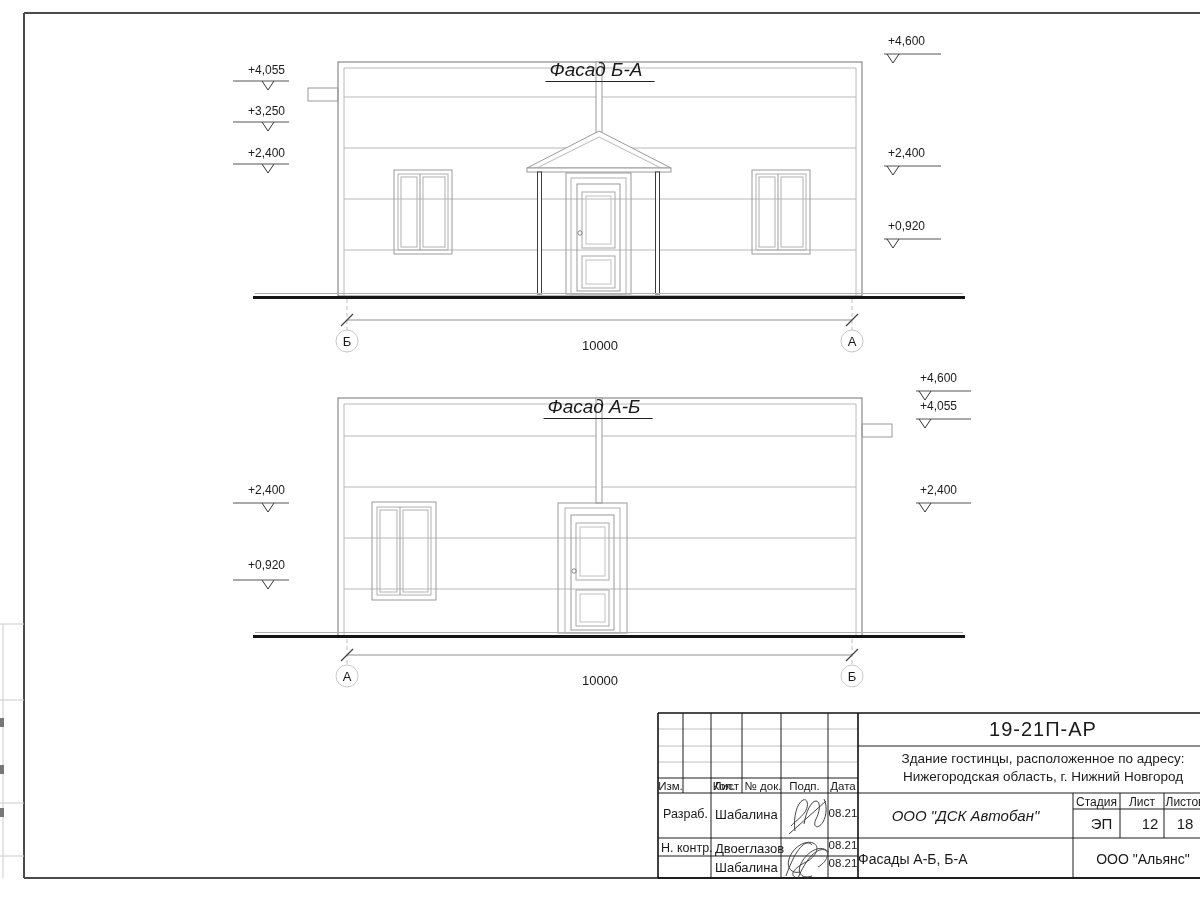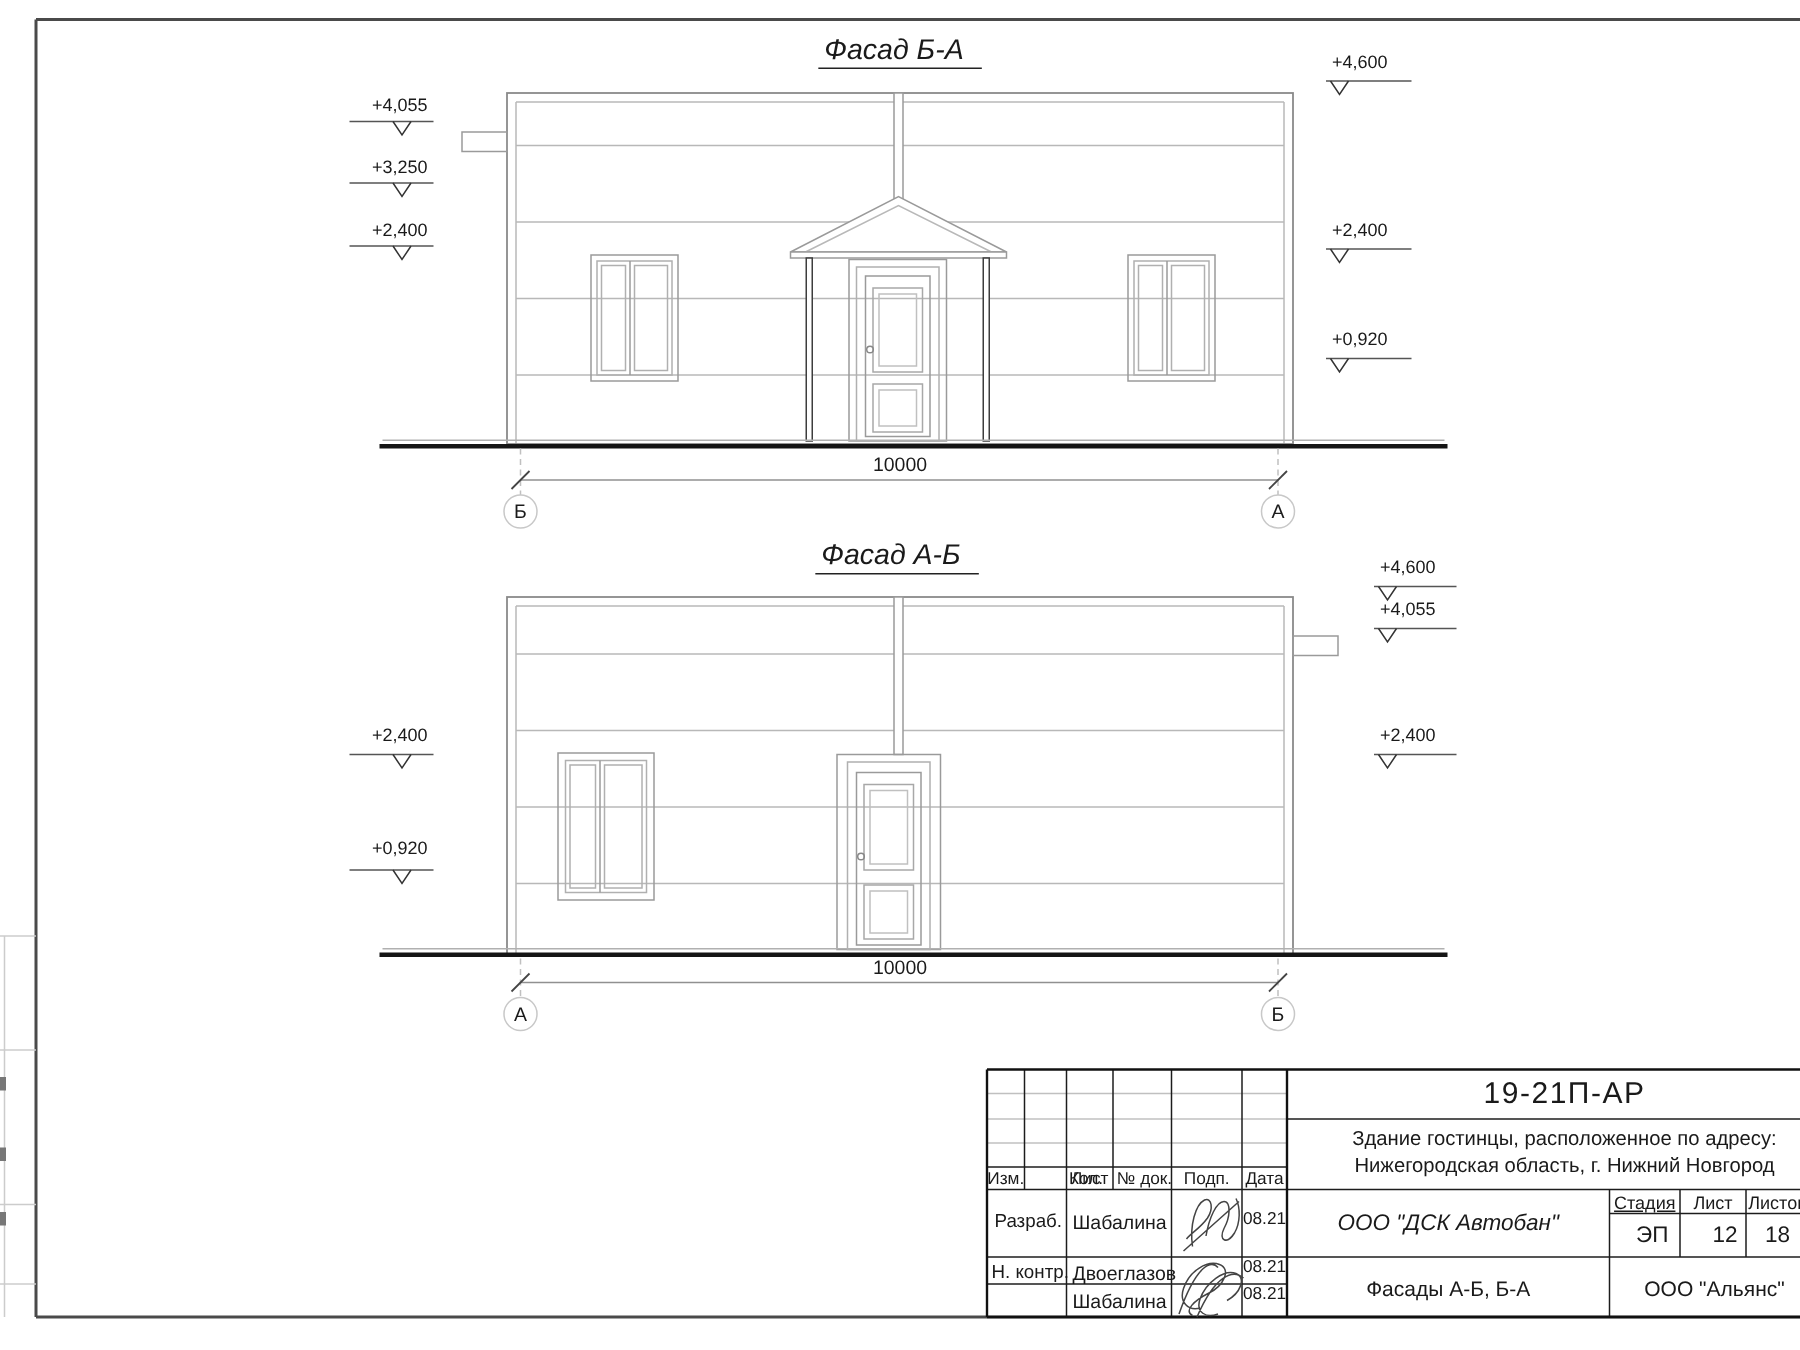--- a/index.html
+++ b/index.html
@@ -1,37 +1,37 @@
 <!DOCTYPE html>
 <html><head>
 <meta charset="utf-8">
 <style>
   html,body{margin:0;padding:0;background:#e8e8e8;}
   .sheet{position:relative;width:1200px;height:900px;background:#ffffff;overflow:hidden;
          font-family:"Liberation Sans", sans-serif;color:#1a1a1a;}
   svg.lines{position:absolute;left:0;top:0;}
   .txt{position:absolute;white-space:nowrap;line-height:1;}
-  .c{transform:translateX(-50%);}
+  .c{transform:translateX(-50%);margin-top:36px;}
   .cc{transform:translate(-50%,-50%);}
   .fac-title{font-style:italic;font-size:19px;border-bottom:1.5px solid #222;
              padding:0 12px 2px 4px;}
   .elev{font-size:12px;}
   .ralign{text-align:right;width:75px;}
   .dim{font-size:13px;}
   .axis{font-size:13px;}
   .tb-doc{font-size:20px;letter-spacing:1px;text-align:center;width:370px;}
   .tb-addr{font-size:13.5px;text-align:center;width:370px;}
   .tb-hdr{font-size:11.5px;text-align:center;}
   .tb-cell{font-size:12.5px;}
   .tb-name{font-size:13px;}
   .tb-date{font-size:11.5px;text-align:center;width:30px;}
   .tb-comp{font-size:15px;font-style:italic;text-align:center;width:215px;}
   .tb-stage-l{font-size:12px;text-align:center;}
   .tb-stage-v{font-size:15px;text-align:center;}
-  .tb-title2{font-size:14px;text-align:center;width:215px;}
+  .tb-title2{font-size:14px;width:215px;}
   .tb-contr{font-size:14px;text-align:center;width:140px;}
 </style>
 </head>
 <body>
 
 <div class="sheet">
 
 <svg class="lines" width="1200" height="900" viewBox="0 0 1200 900">
 
   <g stroke="#4a4a4a" stroke-width="2" fill="none">
@@ -273,21 +273,21 @@
 <div class="txt tb-date" style="left:828px;top:808px;">08.21</div>
 <div class="txt tb-cell" style="left:661px;top:842px;">Н. контр.</div>
 <div class="txt tb-name" style="left:715px;top:842px;">Двоеглазов</div>
 <div class="txt tb-date" style="left:828px;top:840px;">08.21</div>
 <div class="txt tb-cell" style="left:661px;top:861px;margin-top:39px;">ГИП</div>
 <div class="txt tb-name" style="left:715px;top:861px;">Шабалина</div>
 <div class="txt tb-date" style="left:828px;top:858px;">08.21</div>
 
 <div class="txt tb-comp" style="left:858px;top:808px;">ООО "ДСК Автобан"</div>
 
-<div class="txt tb-stage-l" style="left:1073px;top:796px;width:47px;text-decoration:underline;">Стадия</div>
+<div class="txt tb-stage-l" style="left:1073px;top:796px;width:47px;">Стадия</div>
 <div class="txt tb-stage-l" style="left:1120px;top:796px;width:44px;">Лист</div>
 <div class="txt tb-stage-l" style="left:1164px;top:796px;width:42px;">Листов</div>
 <div class="txt tb-stage-v" style="left:1073px;top:816px;width:57px;">ЭП</div>
 <div class="txt tb-stage-v" style="left:1120px;top:816px;width:60px;">12</div>
 <div class="txt tb-stage-v" style="left:1164px;top:816px;width:42px;">18</div>
 
 <div class="txt tb-title2" style="left:858px;top:852px;">Фасады А-Б, Б-А</div>
 <div class="txt tb-contr" style="left:1073px;top:852px;">ООО "Альянс"</div>
 
 </div>

